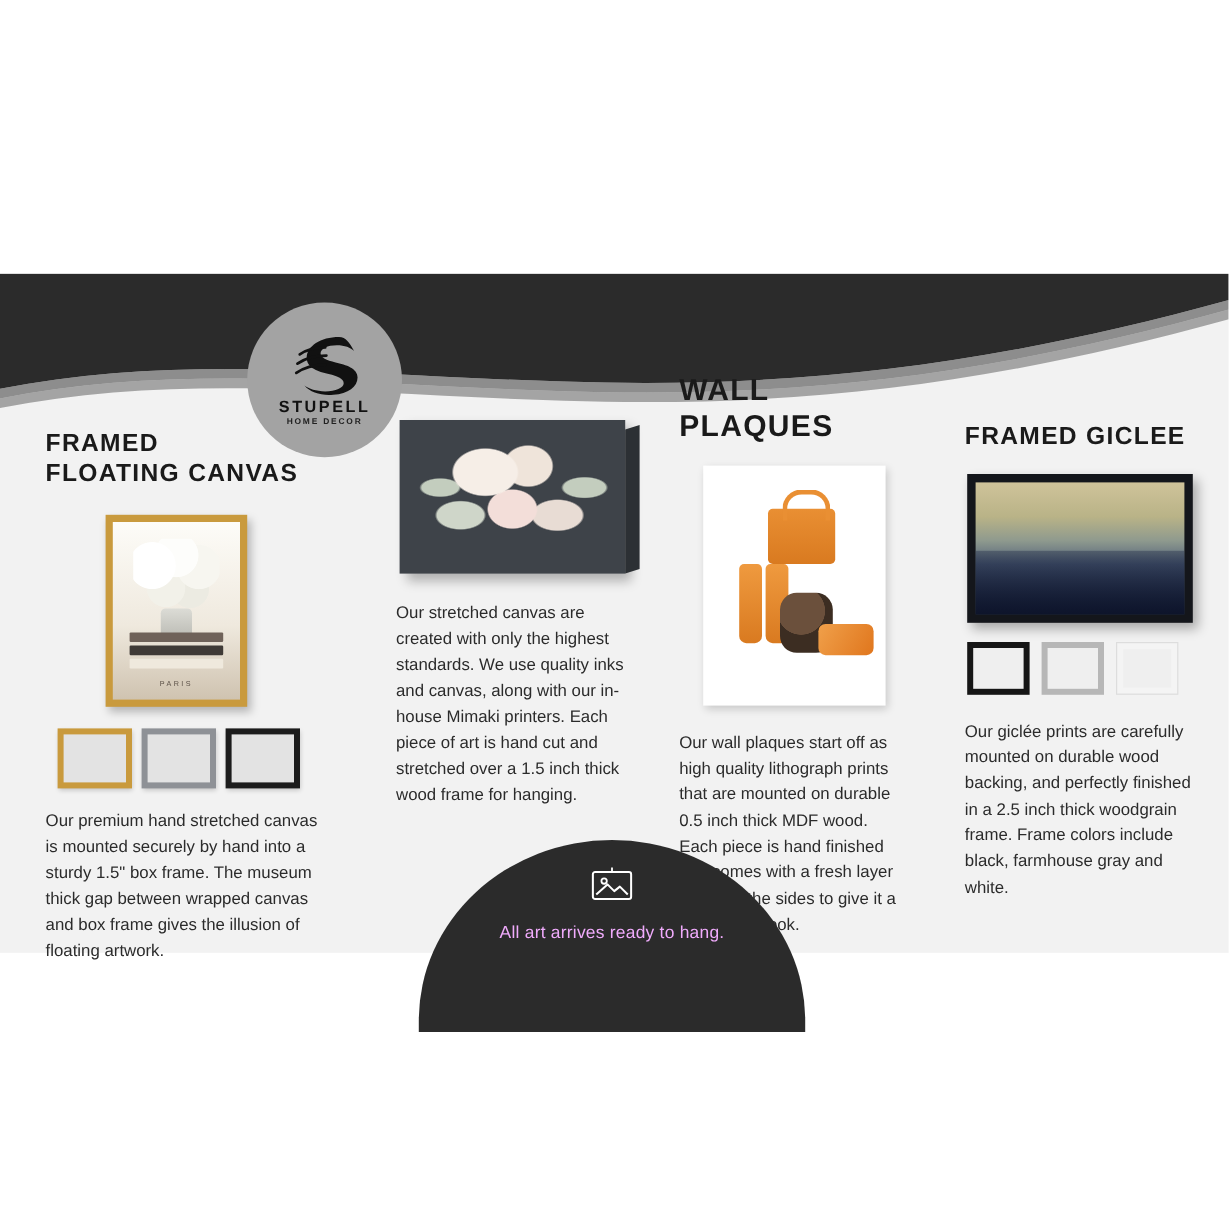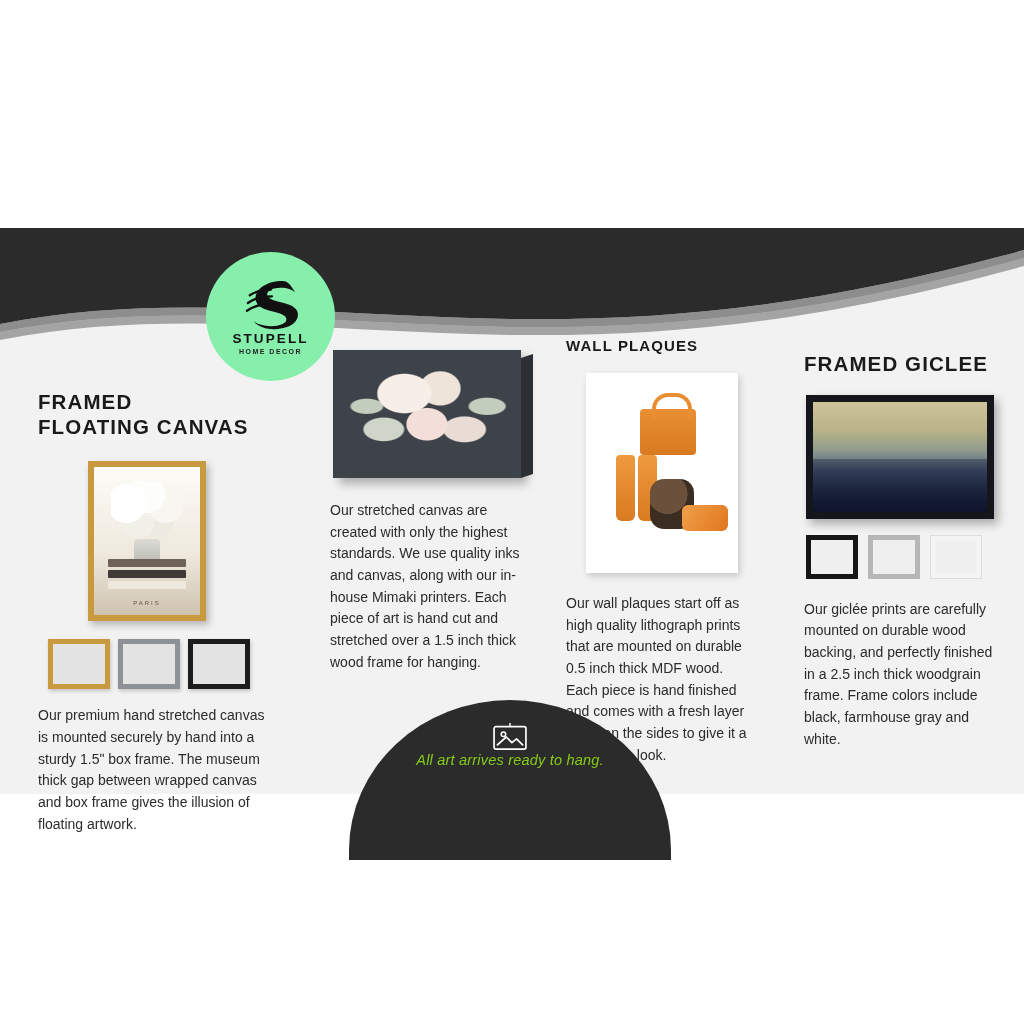--- a/index.html
+++ b/index.html
@@ -30,21 +30,21 @@
     overflow: hidden;
   }
   .wave svg { display: block; }
 
   
   .logo-circle {
     position: absolute;
     left: 206px; top: 252px;
     width: 129px; height: 129px;
     border-radius: 50%;
-    background: #86efac;
+    background: #a3a3a3;
     display: flex;
     flex-direction: column;
     align-items: center;
     justify-content: center;
     z-index: 6;
   }
   .logo-mark { width: 58px; height: 52px; margin-bottom: 2px; }
   .logo-name {
     font-size: 13.5px; font-weight: 700; letter-spacing: 2.1px;
     color: #111; line-height: 1;
@@ -63,21 +63,21 @@
     line-height: 1.2;
     text-transform: uppercase;
   }
   .col-body {
     font-size: 14px;
     line-height: 1.55;
     color: #2b2b2b;
   }
 
   
-  #col1 { left: 38px; top: 358px; width: 240px; margin-top: 32px; }
+  #col1 { left: 38px; top: 358px; width: 240px; }
   #col1 .col-title { font-size: 20.5px; }
   .c1-art {
     position: relative;
     margin: 22px 0 0 50px;
     width: 118px; height: 160px;
     background: #c99a3d;
     padding: 6px;
     box-shadow: 3px 4px 7px rgba(0,0,0,.25);
   }
   .c1-inner {
@@ -144,21 +144,21 @@
       radial-gradient(ellipse at 50% 58%, #f3ded9 0 15%, transparent 16%),
       radial-gradient(ellipse at 70% 62%, #e8dcd4 0 11%, transparent 12%),
       radial-gradient(ellipse at 27% 62%, #cfd6c9 0 10%, transparent 11%),
       radial-gradient(ellipse at 82% 44%, #c3cdbe 0 8%, transparent 9%),
       radial-gradient(ellipse at 18% 44%, #c3cdbe 0 7%, transparent 8%);
   }
   #col2 .col-body { margin-top: 22px; width: 196px; }
 
   
   #col3 { left: 566px; top: 310px; width: 200px; }
-  #col3 .col-title { font-size: 15px; margin-top: 27px; }
+  #col3 .col-title { font-size: 25px; }
   .c3-art {
     position: relative; margin: 18px 0 0 20px;
     width: 152px; height: 200px; background: #ffffff;
     box-shadow: 2px 3px 7px rgba(0,0,0,.18);
     overflow: hidden;
   }
   .c3-bag {
     position: absolute; left: 54px; top: 36px;
     width: 56px; height: 46px; border-radius: 4px;
     background: linear-gradient(#e98f33,#d97a20);
@@ -221,21 +221,21 @@
     border-radius: 161px 161px 0 0 / 150px 150px 0 0;
     overflow: hidden;
     z-index: 7;
   }
   .banner-inner {
     position: absolute; left: 0; right: 0; top: 22px;
     display: flex; flex-direction: column; align-items: center;
   }
   .banner-icon { width: 38px; height: 30px; }
   .banner-text {
-    color: #84cc16; font-size: 14.5px; letter-spacing: .2px; font-style: italic;
+    margin-top: 18px; color: #f0abfc; font-size: 14.5px; letter-spacing: .2px;
   }
 </style>
 </head>
 <body>
 
 <div class="canvas">
 
   <div class="panel">
 
     <div class="wave">

